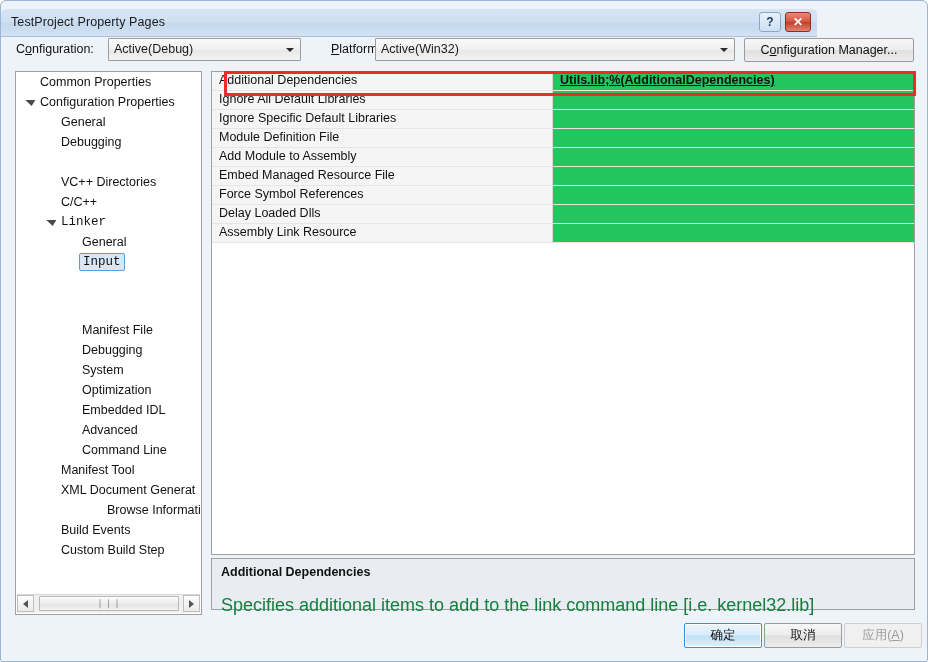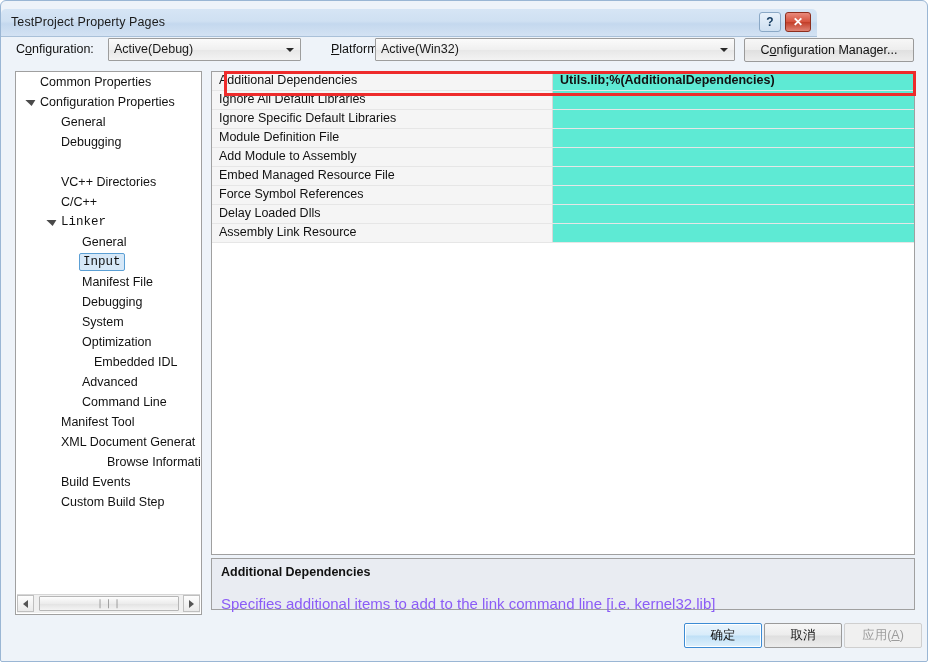--- a/index.html
+++ b/index.html
@@ -290,27 +290,28 @@
     font-size: 12.5px;
     color: #111;
     padding-left: 7px;
     line-height: 17px;
     white-space: nowrap;
     overflow: hidden;
   }
   .cell-value {
     flex: 1;
     box-sizing: border-box;
-    background: #5eead4;
+    background: #22c55e;
     font-size: 12.5px;
     color: #111;
     padding-left: 7px;
     line-height: 17px;
     white-space: nowrap;
     overflow: hidden;
+    text-decoration: underline;
   }
   .grid-row.selected .cell-value {
     font-weight: bold;
   }
 
   #red-highlight {
     position: absolute;
     left: 223px; top: 70px;
     width: 692px; height: 25px;
     box-sizing: border-box;
@@ -330,22 +331,22 @@
     padding: 6px 9px;
   }
   #desc-title {
     font-size: 12.5px;
     font-weight: bold;
     color: #111;
     margin-bottom: 3px;
     white-space: nowrap;
   }
   #desc-body {
-    font-size: 15px;
-    color: #8b5cf6;
+    font-size: 18px;
+    color: #15803d;
     white-space: nowrap;
     margin-top: 16px;
   }
 
   
   #footer {
     position: absolute;
     left: 0; bottom: 0;
     width: 928px; height: 46px;
   }
@@ -454,37 +455,37 @@
           <span class="tree-label">Linker</span>
         </div>
         <div class="tree-item" style="padding-left: 50px;">
           <span class="tw"></span>
           <span class="tree-label">General</span>
         </div>
         <div class="tree-item selected" style="padding-left: 50px;">
           <span class="tw"></span>
           <span class="tree-label">Input</span>
         </div>
-        <div class="tree-item" style="padding-left: 50px;">
+        <div class="tree-item" style="padding-left: 50px; margin-top: 48px;">
           <span class="tw"></span>
           <span class="tree-label">Manifest File</span>
         </div>
         <div class="tree-item" style="padding-left: 50px;">
           <span class="tw"></span>
           <span class="tree-label">Debugging</span>
         </div>
         <div class="tree-item" style="padding-left: 50px;">
           <span class="tw"></span>
           <span class="tree-label">System</span>
         </div>
         <div class="tree-item" style="padding-left: 50px;">
           <span class="tw"></span>
           <span class="tree-label">Optimization</span>
         </div>
-        <div class="tree-item" style="padding-left: 50px; margin-left: 12px;">
+        <div class="tree-item" style="padding-left: 50px;">
           <span class="tw"></span>
           <span class="tree-label">Embedded IDL</span>
         </div>
         <div class="tree-item" style="padding-left: 50px;">
           <span class="tw"></span>
           <span class="tree-label">Advanced</span>
         </div>
         <div class="tree-item" style="padding-left: 50px;">
           <span class="tw"></span>
           <span class="tree-label">Command Line</span>

